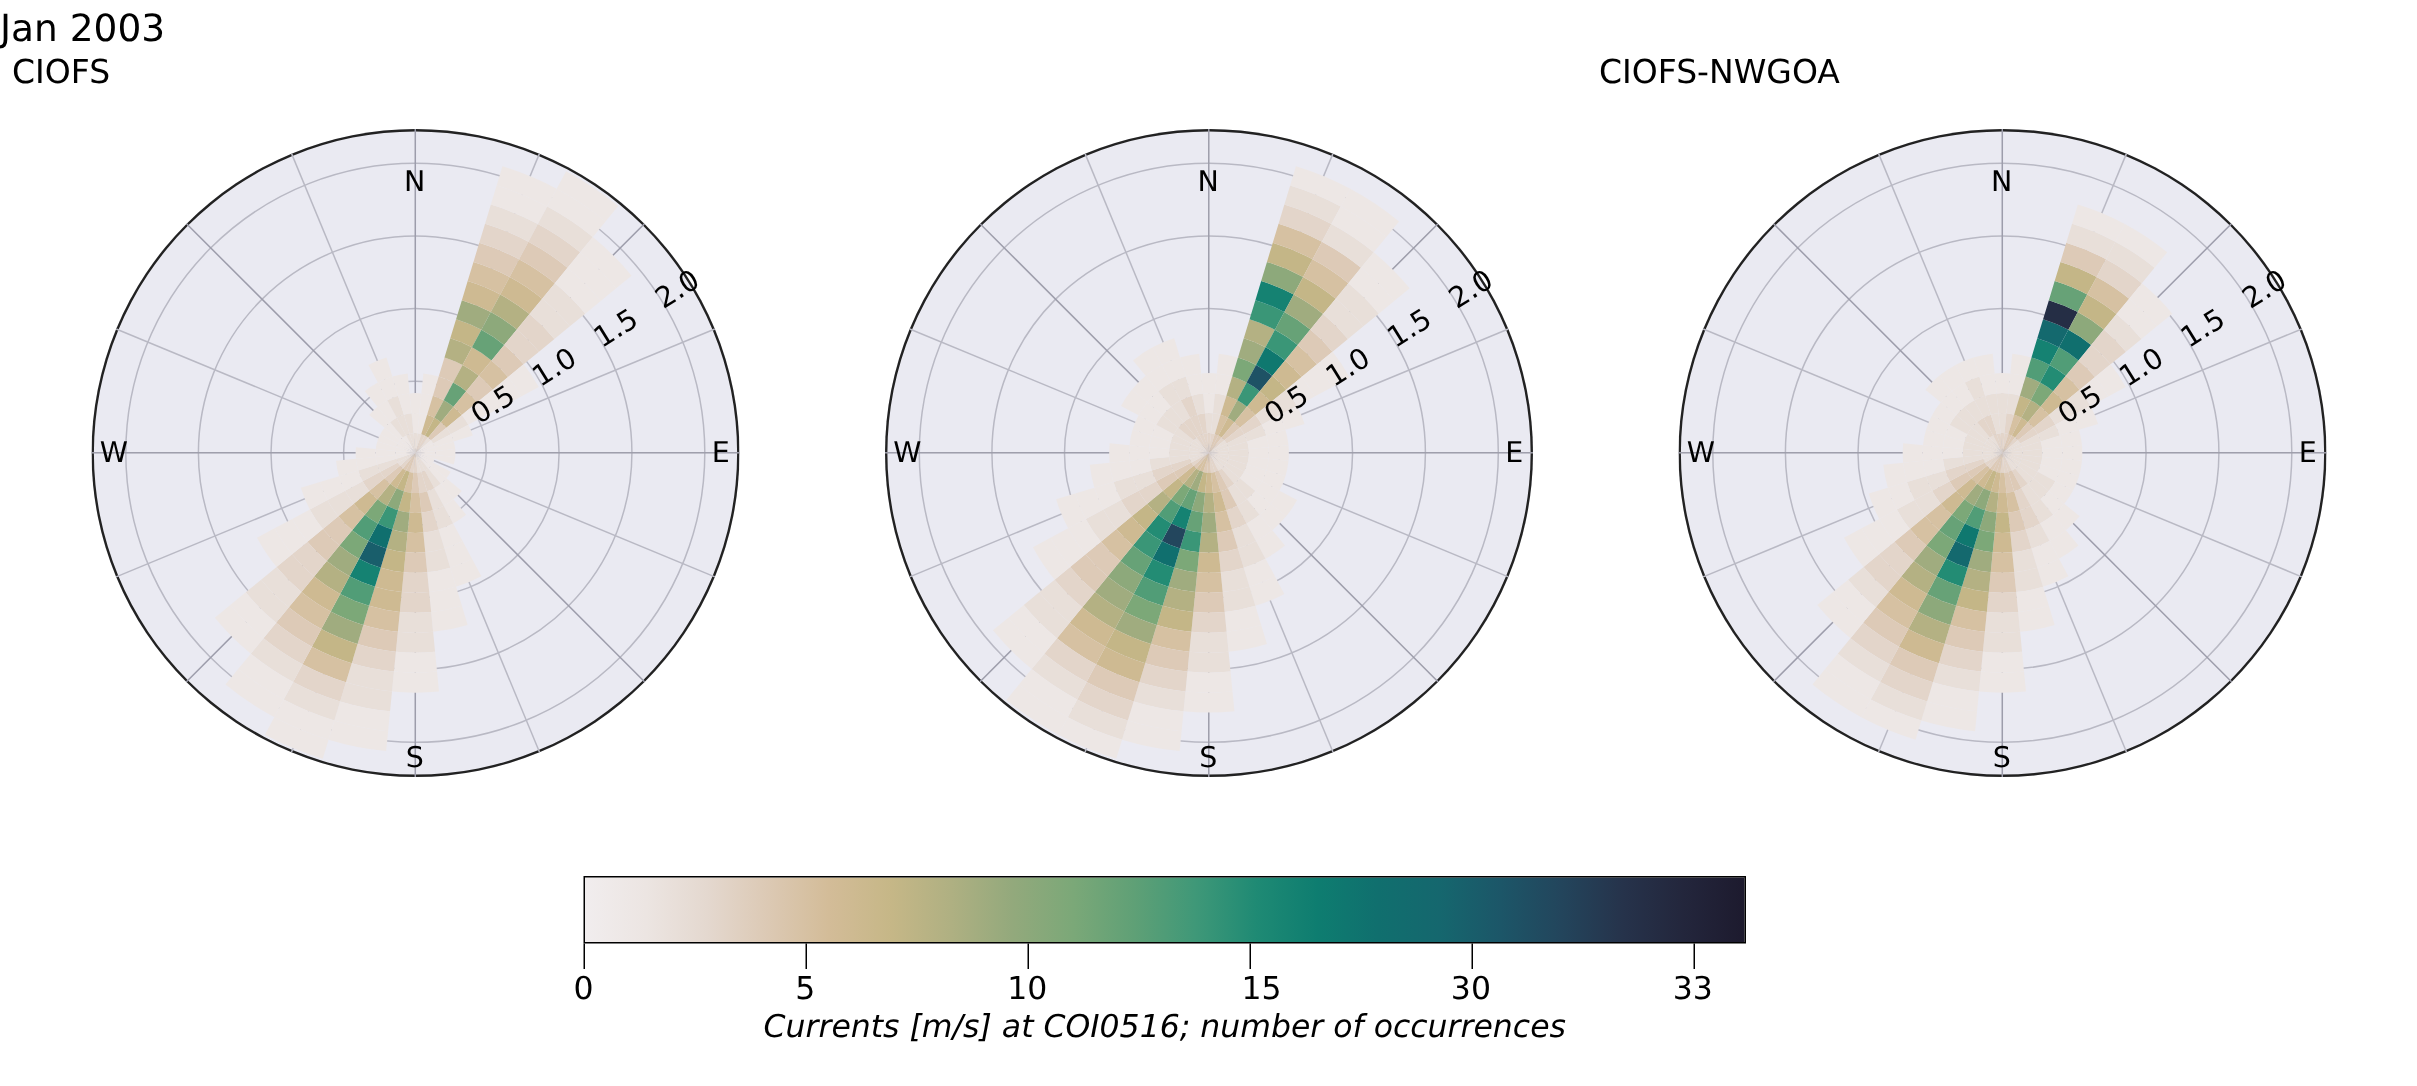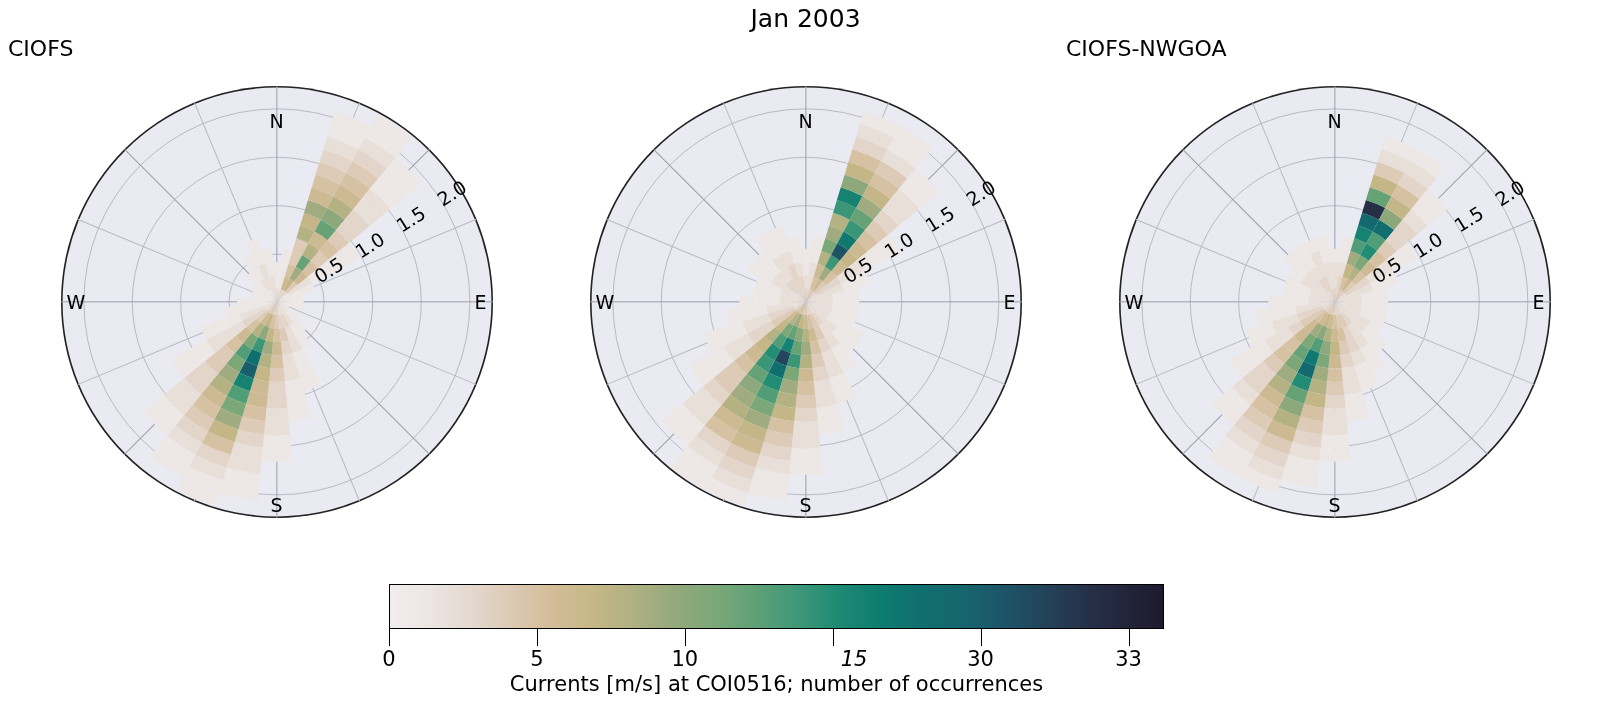--- a/index.html
+++ b/index.html
@@ -1,21 +1,21 @@
 <!DOCTYPE html>
 <html><head>
 <meta charset="utf-8">
 <title>Current Rose Figure</title>
 <style>
   html,body{margin:0;padding:0;background:#ffffff;}
   body{width:1611px;height:724px;position:relative;overflow:hidden;
        font-family:"DejaVu Sans","Liberation Sans",sans-serif;color:#000;}
   .figure{position:absolute;left:0;top:0;width:1611px;height:724px;background:#fff;}
 
-  .suptitle{position:absolute;left:0;top:4px;width:1611px;text-align:center;
+  .suptitle{position:absolute;left:0;top:4px;width:1611px;
             font-size:25px;line-height:30px;color:#000;}
 
   .panel{position:absolute;top:36px;width:537px;height:545px;}
   .panel-1{left:8px;} .panel-2{left:537px;} .panel-3{left:1066px;}
 
   .panel-title{position:absolute;left:0;top:0px;width:537px;text-align:left;
                font-size:22px;line-height:26px;color:#000;}
 
   .polar-wrap{position:absolute;left:50%;top:50px;transform:translateX(-50%);
               width:432px;height:432px;}
@@ -42,21 +42,21 @@
   .rlabel{position:absolute;font-size:19px;line-height:20px;color:#000;
           white-space:nowrap;transform-origin:0 50%;}
 
   .cbar-block{position:absolute;left:389px;top:584px;width:775px;height:46px;}
   .cbar{position:absolute;left:0;top:0;width:775px;height:45px;
         border:1.6px solid #000;box-sizing:border-box;}
   .cb-tick{position:absolute;top:45px;width:1.4px;height:17px;background:#000;}
   .cb-ticklabel{position:absolute;top:63px;transform:translateX(-50%);
                 font-size:21px;line-height:24px;color:#000;}
   .cb-caption{position:absolute;left:389px;top:672px;width:775px;text-align:center;
-              font-size:21px;line-height:25px;color:#000;}
+              font-size:21px;line-height:25px;color:#000;font-style:italic;}
 </style>
 </head>
 <body>
 
 <div class="figure">
 
   <div class="suptitle">Jan 2003</div>
 
   <div class="panel panel-1">
     <div class="panel-title">CIOFS</div>
@@ -856,21 +856,21 @@
   <div class="cbar-block">
     <div class="cbar" style="background: linear-gradient(to right, rgb(241, 237, 238), rgb(236, 229, 226), rgb(228, 216, 207), rgb(220, 201, 180), rgb(211, 188, 152), rgb(198, 183, 135), rgb(175, 176, 130), rgb(147, 169, 124), rgb(123, 168, 120), rgb(95, 160, 118), rgb(63, 152, 120), rgb(31, 138, 116), rgb(14, 125, 112), rgb(16, 111, 110), rgb(21, 103, 110), rgb(28, 86, 104), rgb(35, 69, 92), rgb(38, 51, 75), rgb(35, 38, 60), rgb(29, 26, 46));"></div>
     <div class="cbar-ticks">
         <div class="cb-tick" style="left: 0px;"></div>
         <div class="cb-ticklabel" style="left: 0px;">0</div>
         <div class="cb-tick" style="left: 147.901px;"></div>
         <div class="cb-ticklabel" style="left: 147.901px;">5</div>
         <div class="cb-tick" style="left: 295.802px;"></div>
         <div class="cb-ticklabel" style="left: 295.802px;">10</div>
         <div class="cb-tick" style="left: 443.702px;"></div>
-        <div class="cb-ticklabel" style="left: 465px; font-style: italic;">15</div>
+        <div class="cb-ticklabel" style="left: 452px;">15</div>
         <div class="cb-tick" style="left: 591.603px;"></div>
         <div class="cb-ticklabel" style="left: 591.603px;">30</div>
         <div class="cb-tick" style="left: 739.504px;"></div>
         <div class="cb-ticklabel" style="left: 739.504px;">33</div>
       </div>
   </div>
   <div class="cb-caption">Currents [m/s] at COI0516; number of occurrences</div>
 
 </div>
 

